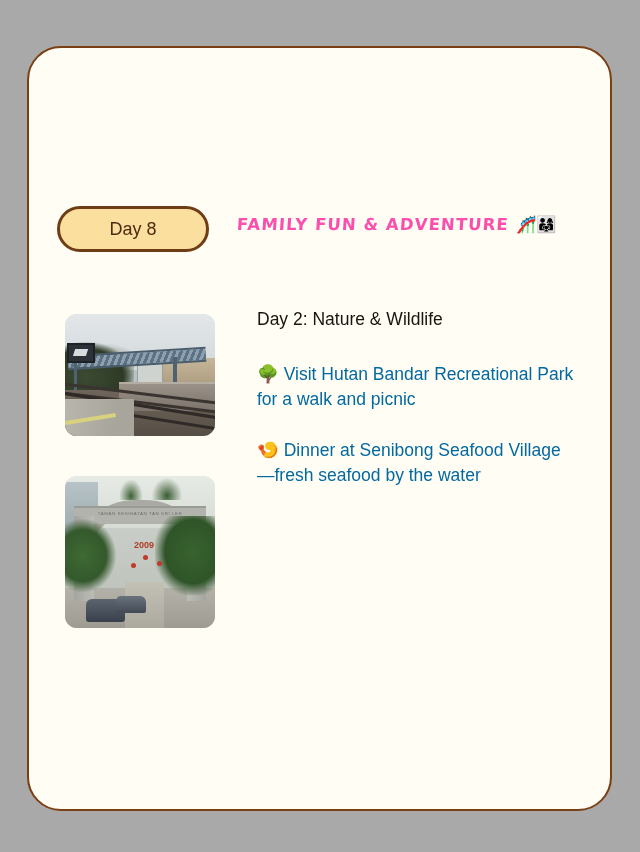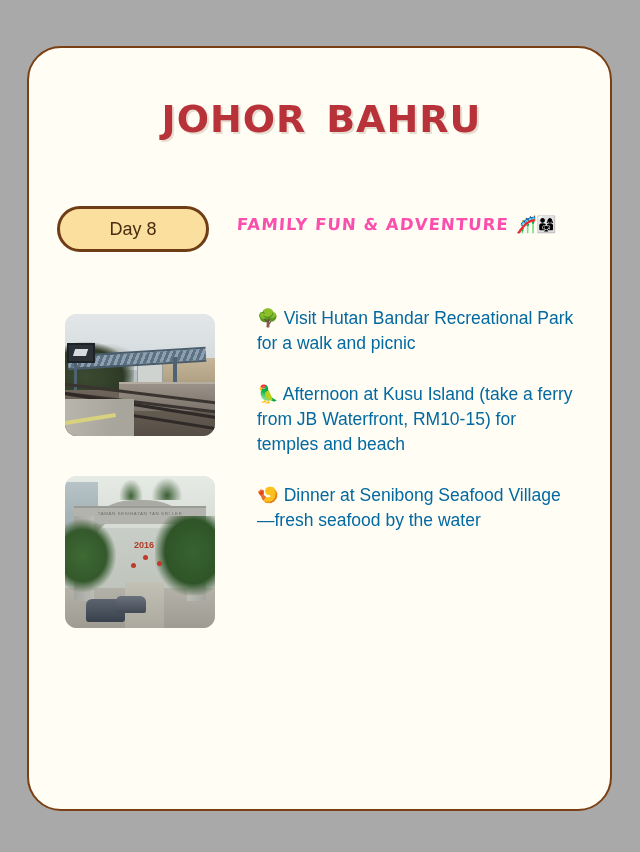--- a/index.html
+++ b/index.html
@@ -215,21 +215,20 @@
   .para-emoji {
     font-family: "DejaVu Sans", sans-serif;
   }
 </style>
 </head>
 <body>
 
 <div class="page">
   <div class="card">
 
-    <div class="title">Johor Bahru</div>
 
     <div class="header-row">
       <div class="day-badge">
         <span class="day-badge-label">Day 8</span>
       </div>
       <div class="subtitle">
         <span>FAMILY FUN &amp; ADVENTURE</span>
         <span class="subtitle-emoji">🎢👨‍👩‍👧</span>
       </div>
     </div>
@@ -256,43 +255,40 @@
       <div class="photo photo-arch">
         <div class="arch-sky"></div>
         <div class="arch-bldg-l"></div>
         <div class="arch-palm1"></div>
         <div class="arch-palm2"></div>
         <div class="arch-street"></div>
         <div class="arch-path"></div>
         <div class="arch-gate"></div>
         <div class="arch-beam"></div>
         <div class="arch-text">TAMAN KESIHATAN TAN SRI LEE</div>
-        <div class="arch-year">2016</div>
+        <div class="arch-year">2009</div>
         <div class="arch-pillar-l"></div>
         <div class="arch-pillar-r"></div>
         <div class="arch-foliage-l"></div>
         <div class="arch-foliage-r"></div>
         <div class="arch-lantern"></div>
         <div class="arch-car1"></div>
         <div class="arch-car2"></div>
       </div>
 
     </div>
 
     <div class="text-col">
+      <p class="body-heading">Day 2: Nature &amp; Wildlife</p>
 
       <p class="body-para">
         <span class="para-emoji">🌳</span>
         <span>Visit Hutan Bandar Recreational Park for a walk and picnic</span>
       </p>
 
-      <p class="body-para">
-        <span class="para-emoji">🦜</span>
-        <span>Afternoon at Kusu Island (take a ferry from JB Waterfront, RM10-15) for temples and beach</span>
-      </p>
 
       <p class="body-para">
         <span class="para-emoji">🍤</span>
         <span>Dinner at Senibong Seafood Village—fresh seafood by the water</span>
       </p>
     </div>
 
   </div>
 </div>
 

